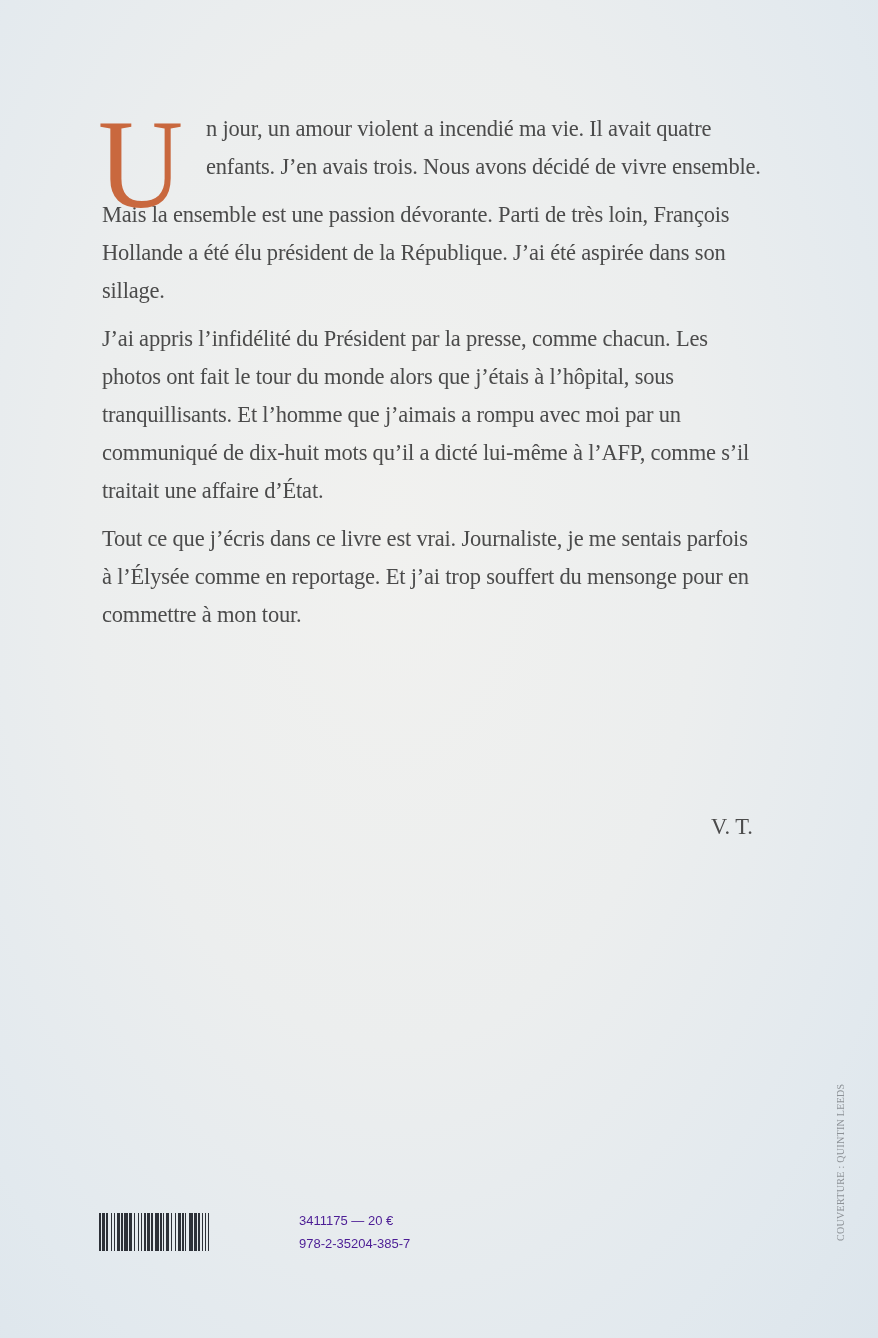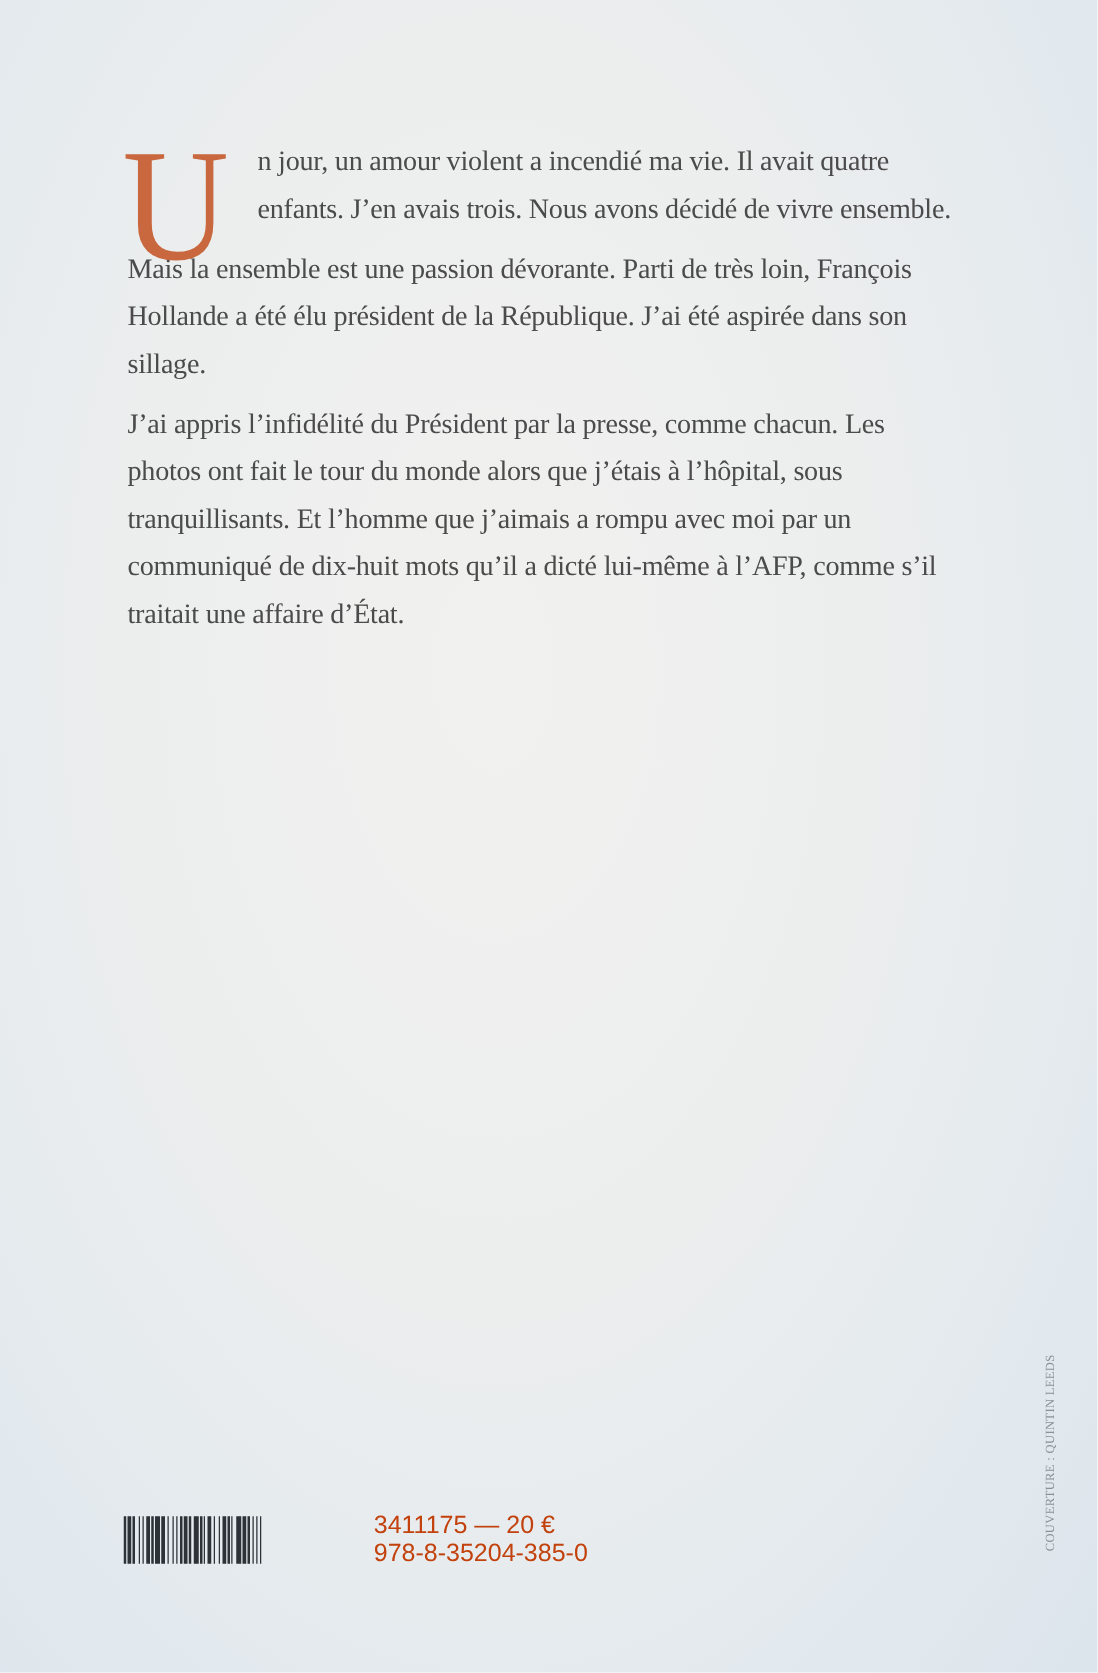--- a/index.html
+++ b/index.html
@@ -73,23 +73,23 @@
       gap: 0;
     }
     .bar {
       height: 38px;
       background: #2d3138;
     }
     .gap { height: 38px; }
     .barcode-info {
       margin-left: 16px;
       font-family: "Liberation Sans", "DejaVu Sans", sans-serif;
-      font-size: 20px;
+      font-size: 13px;
       line-height: 23px;
-      color: #c2410c;
+      color: #4c1d95;
       margin-top: -4px;
     }
     .credit {
       position: absolute;
       left: 835px;
       top: 1070px;
       width: 20px;
       height: 185px;
       writing-mode: vertical-rl;
       transform: rotate(180deg);
@@ -105,22 +105,24 @@
 
 <div class="page">
 
   <div class="text-block">
     <p class="para first-para">
       <span class="drop-cap">U</span>
       <span>n jour, un amour violent a incendié ma vie. Il avait quatre enfants. J’en avais trois. Nous avons décidé de vivre ensemble.</span>
     </p>
     <p class="para">Mais la ensemble est une passion dévorante. Parti de très loin, François Hollande a été élu président de la République. J’ai été aspirée dans son sillage.</p>
     <p class="para">J’ai appris l’infidélité du Président par la presse, comme chacun. Les photos ont fait le tour du monde alors que j’étais à l’hôpital, sous tranquillisants. Et l’homme que j’aimais a rompu avec moi par un communiqué de dix-huit mots qu’il a dicté lui-même à l’AFP, comme s’il traitait une affaire d’État.</p>
+    <p class="para">Tout ce que j’écris dans ce livre est vrai. Journaliste, je me sentais parfois à l’Élysée comme en reportage. Et j’ai trop souffert du mensonge pour en commettre à mon tour.</p>
   </div>
 
+  <div class="signature">V. T.</div>
 
   <div class="barcode-area">
     <div class="barcode" id="barcode" style="width: 184px;">
         <div class="bar" style="width: 2px;"></div>
         <div class="gap" style="width: 1px;"></div>
         <div class="bar" style="width: 3px;"></div>
         <div class="gap" style="width: 1px;"></div>
         <div class="bar" style="width: 2px;"></div>
         <div class="gap" style="width: 3px;"></div>
         <div class="bar" style="width: 1px;"></div>
@@ -173,19 +175,19 @@
         <div class="gap" style="width: 2px;"></div>
         <div class="bar" style="width: 1px;"></div>
         <div class="gap" style="width: 2px;"></div>
         <div class="bar" style="width: 1px;"></div>
         <div class="gap" style="width: 2px;"></div>
         <div class="bar" style="width: 1px;"></div>
         <div class="gap" style="width: 2px;"></div>
       </div>
     <div class="barcode-info">
       <div>3411175 — 20 €</div>
-      <div>978-8-35204-385-0</div>
+      <div>978-2-35204-385-7</div>
     </div>
   </div>
 
   <div class="credit">COUVERTURE : QUINTIN LEEDS</div>
 
 </div>
 
 </body></html>

